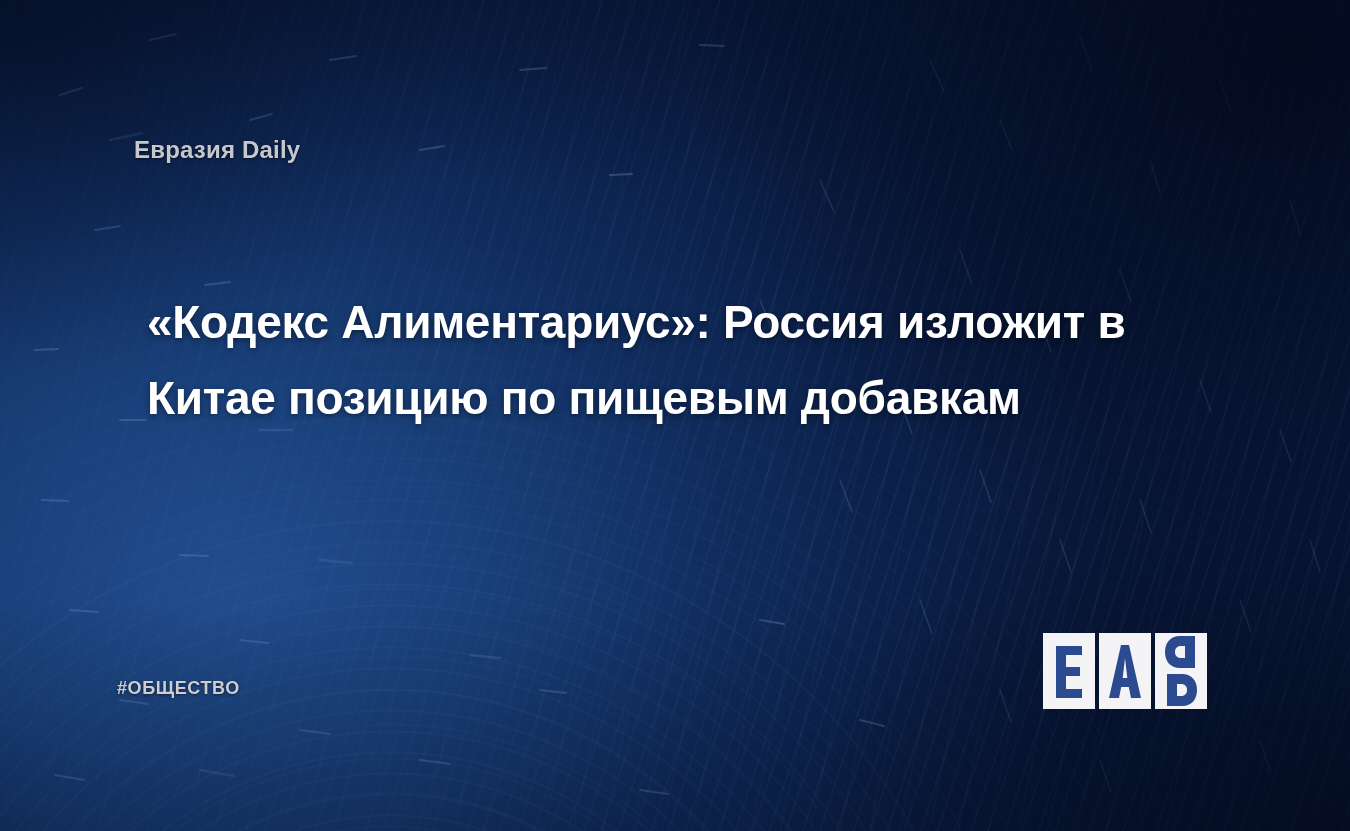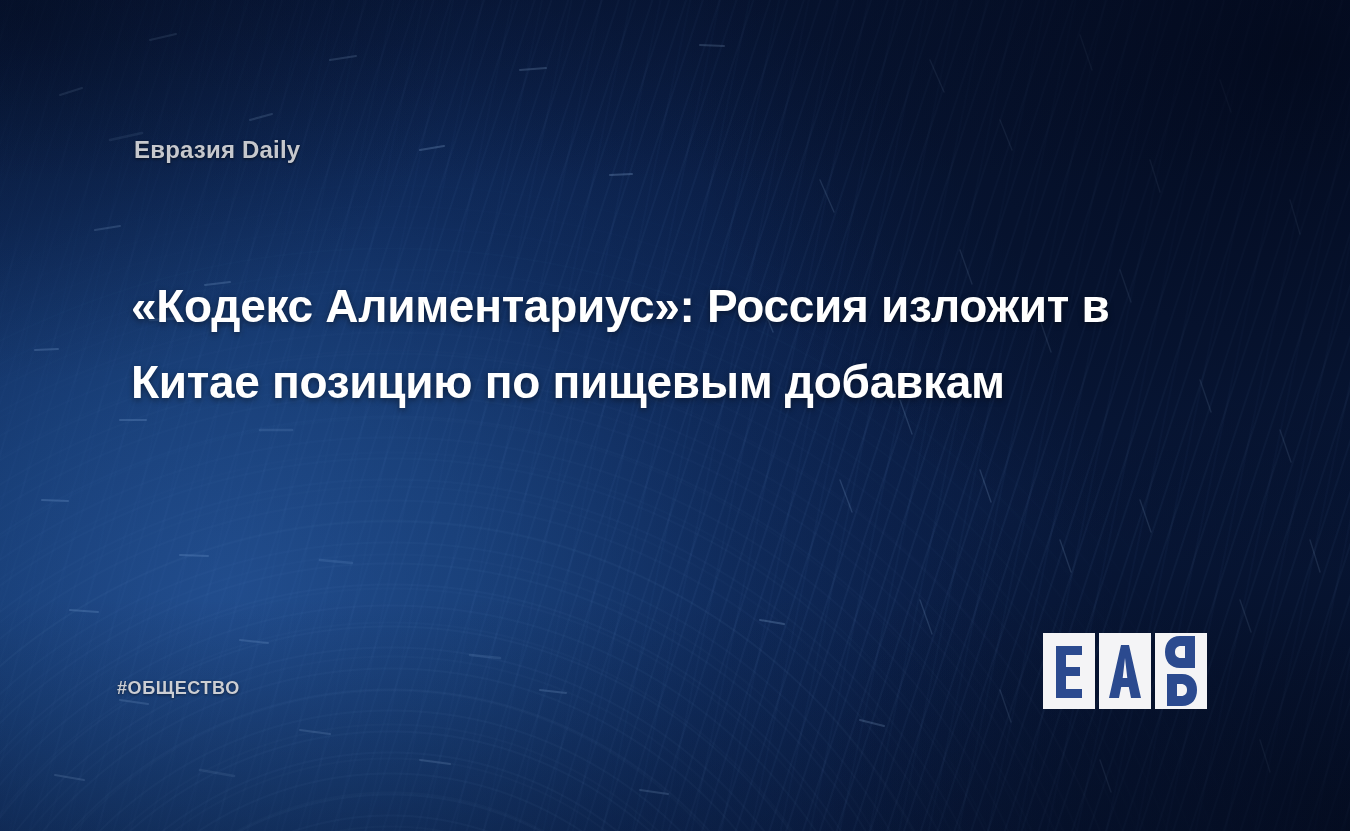--- a/index.html
+++ b/index.html
@@ -126,21 +126,21 @@
     color: #c6c8cd;
     text-shadow: 0 1px 3px rgba(0,0,0,0.55);
     white-space: nowrap;
   }
 
   .headline {
     position: absolute;
     left: 131px;
     top: 268px;
     width: 1090px;
-    margin: 0;
+    margin: 16px;
     font-size: 46px;
     line-height: 76px;
     font-weight: bold;
     letter-spacing: -0.3px;
     color: #ffffff;
     text-shadow: 0 2px 6px rgba(0,0,0,0.45);
   }
 
   .tag {
     position: absolute;

